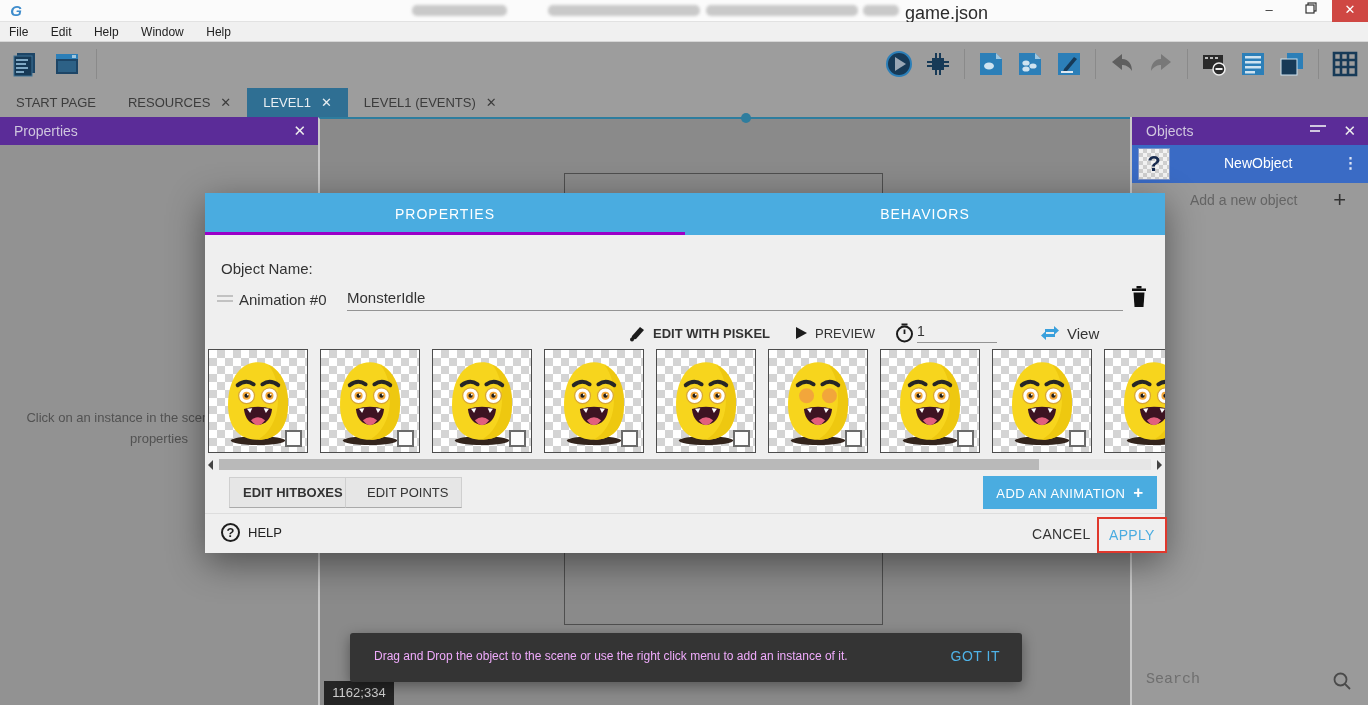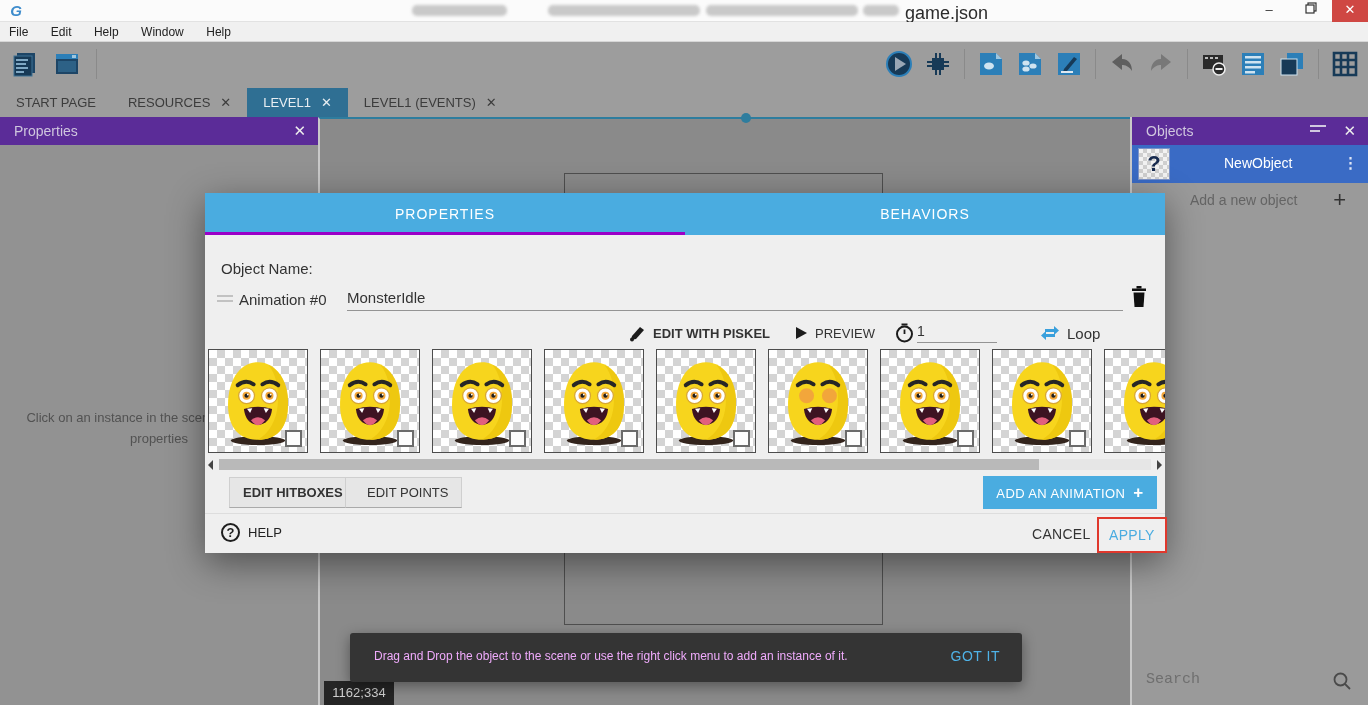--- a/index.html
+++ b/index.html
@@ -355,21 +355,21 @@
           <circle cx="9.5" cy="11" r="7.5" fill="none" stroke="#1c1c1c" stroke-width="2"></circle>
           <line x1="9.5" y1="11" x2="9.5" y2="6.5" stroke="#1c1c1c" stroke-width="1.8"></line>
         </svg>
     </div>
     <div id="ctl-time-input">1</div>
     <div class="anim-ctl" style="left:835px;">
       <svg width="20" height="18" viewBox="0 0 20 18">
           <path d="M5 5 H14 V2 L19 6.5 L14 11 V8 H5 Z" fill="#3aa0dc"></path>
           <path d="M15 13 H6 V16 L1 11.5 L6 7 V10 H15 Z" fill="#3aa0dc"></path>
         </svg>
-      <span style="font-size:15px;">Loop</span>
+      <span style="font-size:15px;">View</span>
     </div>
 
     <div id="frames-strip">
         <div class="frame checker">
           <svg width="88" height="96" viewBox="0 0 100 102">
             <ellipse cx="50" cy="96" rx="31" ry="5" fill="#33241c"></ellipse>
             <path d="M50,7 C72,7 85,30 84,58 C83,83 70,95 50,95 C30,95 17,83 16,58 C15,30 28,7 50,7 Z" fill="#f7d51d"></path>
             <path d="M62,10 C78,18 86,36 84,58 C83,83 70,95 50,95 C62,88 71,74 72.5,55 C74,35 70,20 62,10 Z" fill="#ecc60e" opacity="0.85"></path>
             <path d="M27,33 Q36,26 45,32" stroke="#262626" stroke-width="4.5" fill="none" stroke-linecap="round"></path>
             <path d="M55,32 Q64,26 73,33" stroke="#262626" stroke-width="4.5" fill="none" stroke-linecap="round"></path>

